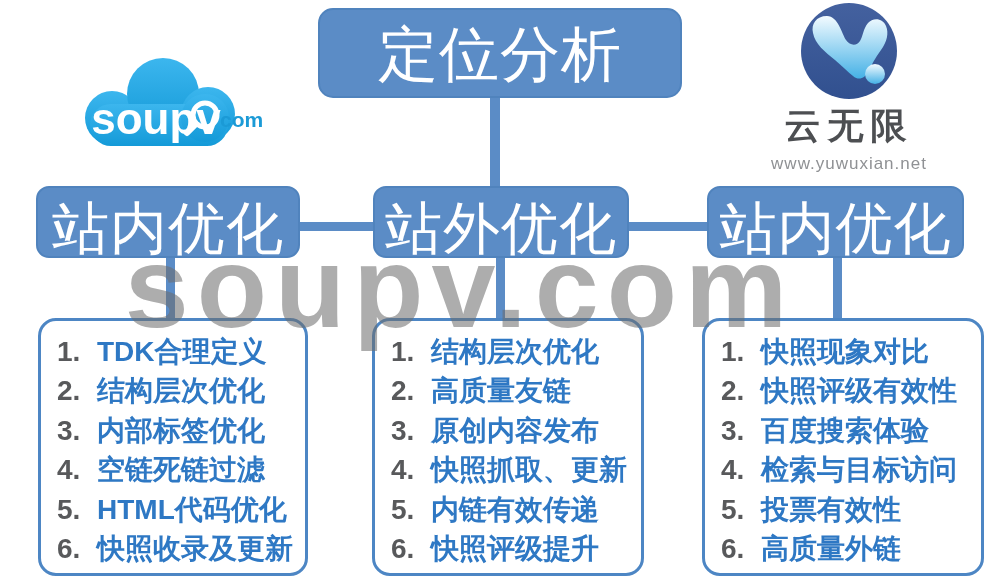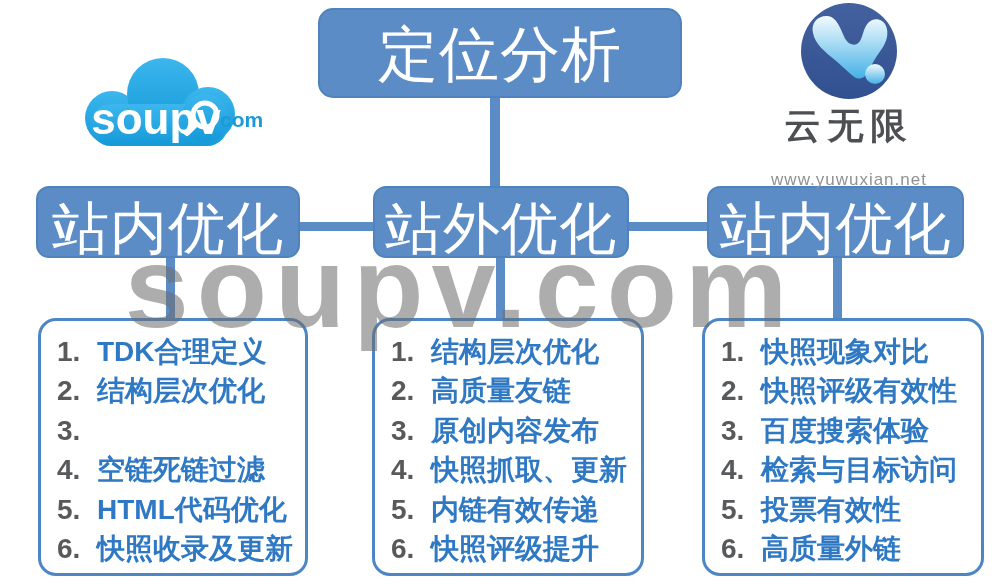--- a/index.html
+++ b/index.html
@@ -30,21 +30,21 @@
              font-size:115px;font-weight:bold;letter-spacing:8px;line-height:1;
              color:rgba(108,108,108,0.56);z-index:9;pointer-events:none;white-space:nowrap;}
 
   
   .soupv-logo{position:absolute;left:68px;top:52px;width:205px;height:110px;z-index:3;}
 
   
   .yww-logo{position:absolute;left:756px;top:2px;width:186px;z-index:3;text-align:center;}
   .yww-logo .mark{display:block;margin:0 auto;}
   .yww-name{font-size:36px;font-weight:600;color:#4d4f52;letter-spacing:7px;margin-top:2px;white-space:nowrap;}
-  .yww-url{font-size:17px;color:#8f9194;letter-spacing:1px;margin-top:19px;}
+  .yww-url{font-size:17px;color:#8f9194;letter-spacing:1px;margin-top:3px;}
 </style>
 </head>
 <body>
 
 <div class="stage">
 
   <div class="conn" style="left:490px;top:96px;width:10px;height:92px;"></div>
   <div class="conn" style="left:298px;top:222px;width:77px;height:9px;"></div>
   <div class="conn" style="left:627px;top:222px;width:82px;height:9px;"></div>
   <div class="conn" style="left:166px;top:255px;width:9px;height:65px;"></div>
@@ -72,20 +72,21 @@
         <span class="txt">TDK合理定义</span>
       </div>
 
       <div class="row">
         <span class="num">2.</span>
         <span class="txt">结构层次优化</span>
       </div>
 
       <div class="row">
         <span class="num">3.</span>
+        <span class="txt">内部标签优化</span>
       </div>
 
       <div class="row">
         <span class="num">4.</span>
         <span class="txt">空链死链过滤</span>
       </div>
 
       <div class="row">
         <span class="num">5.</span>
         <span class="txt">HTML代码优化</span>

